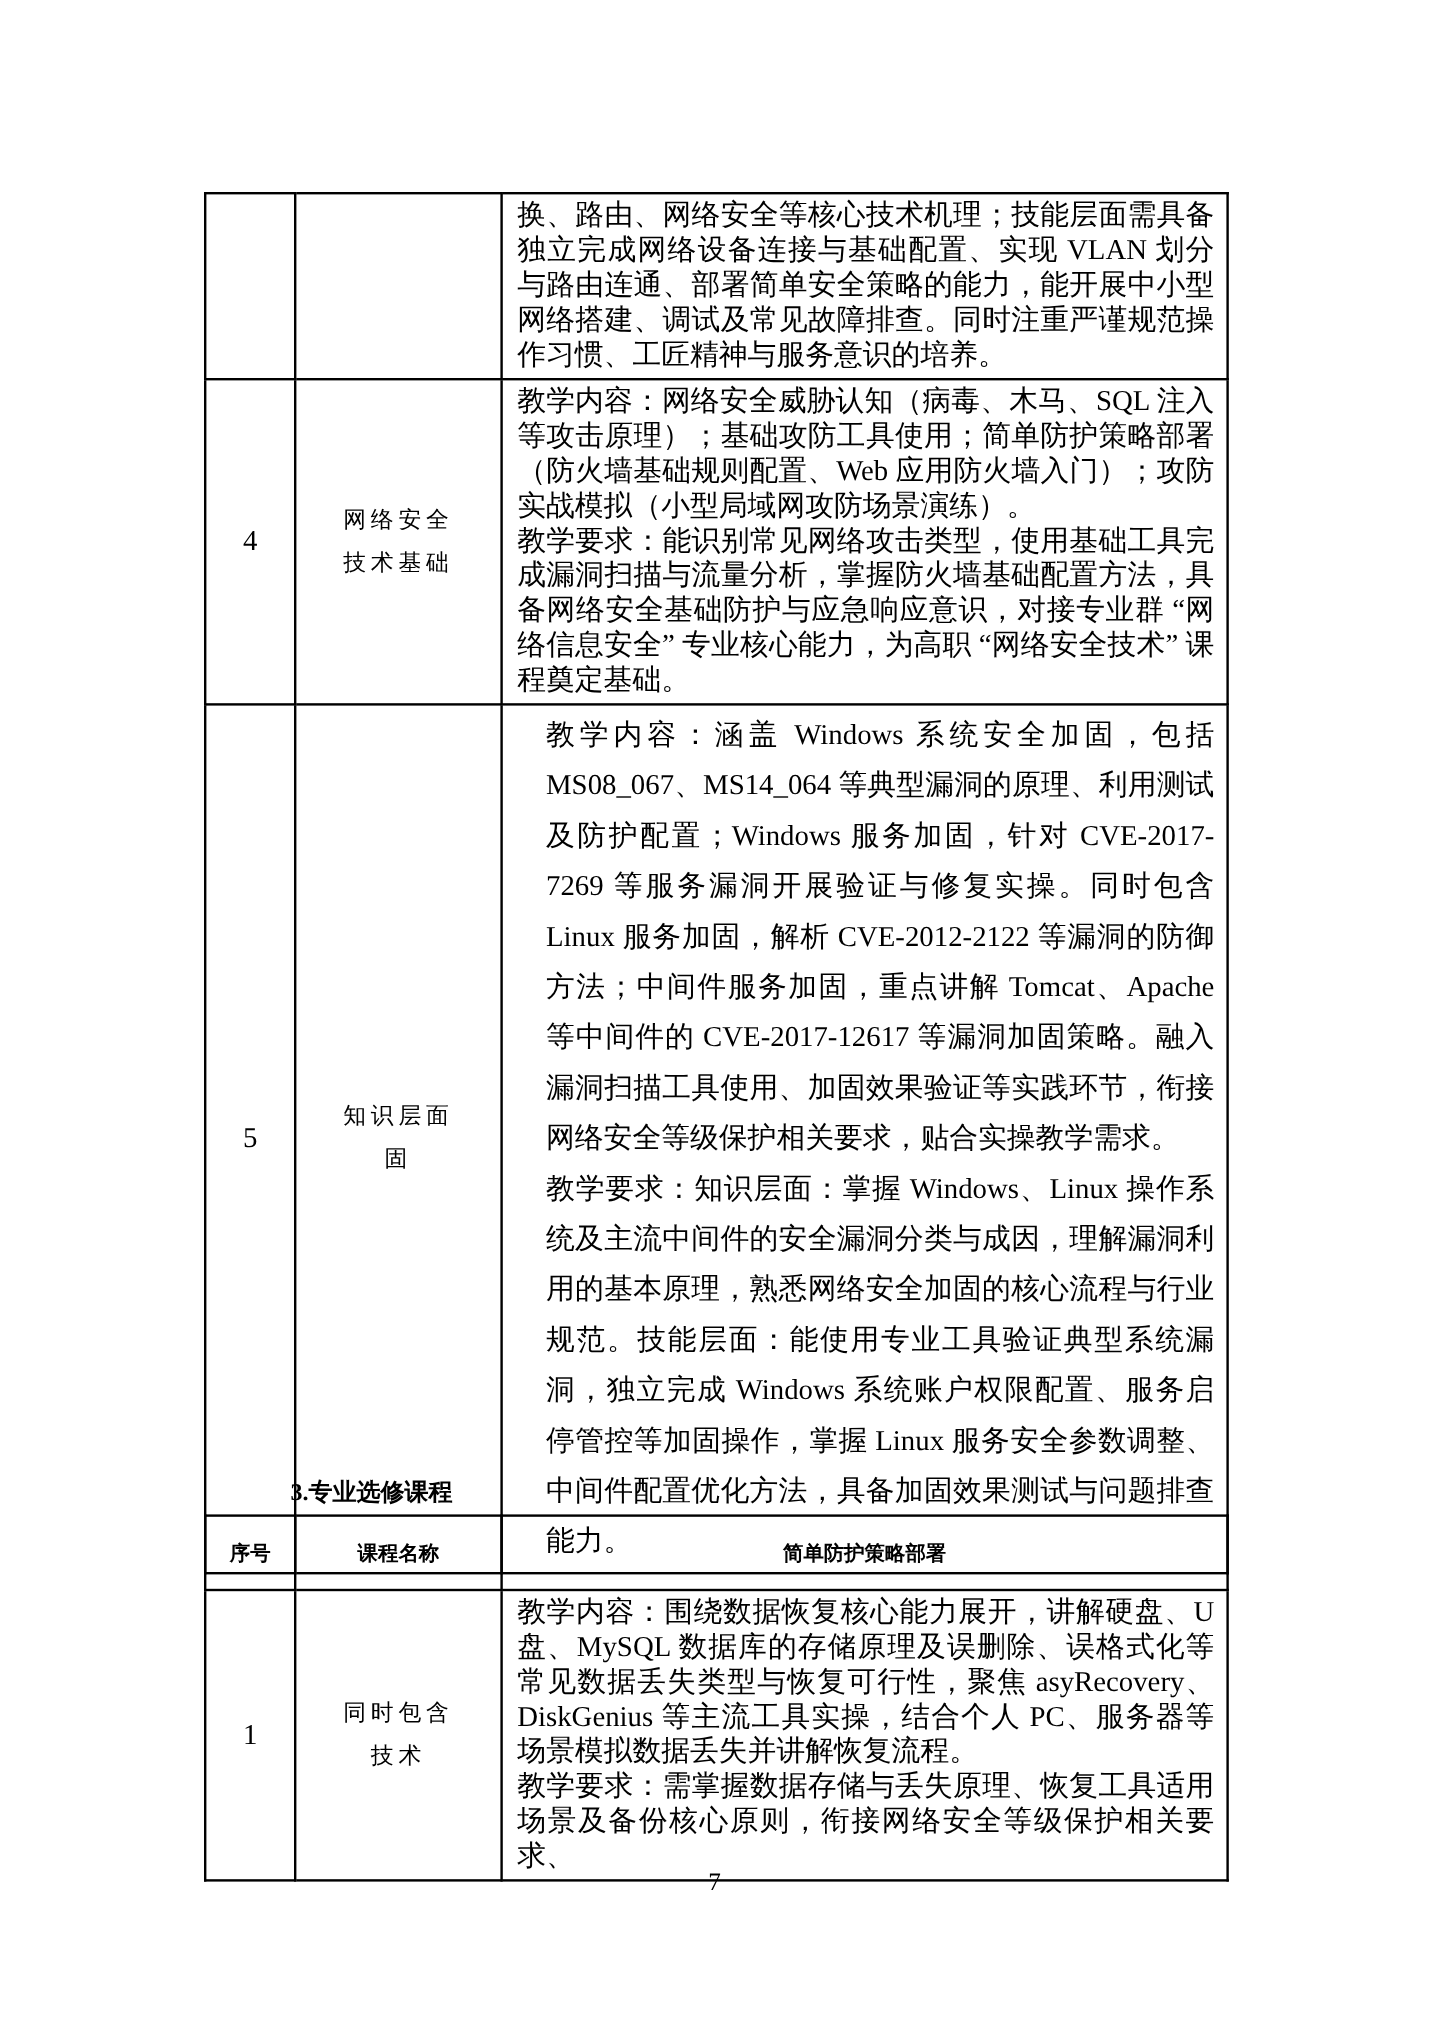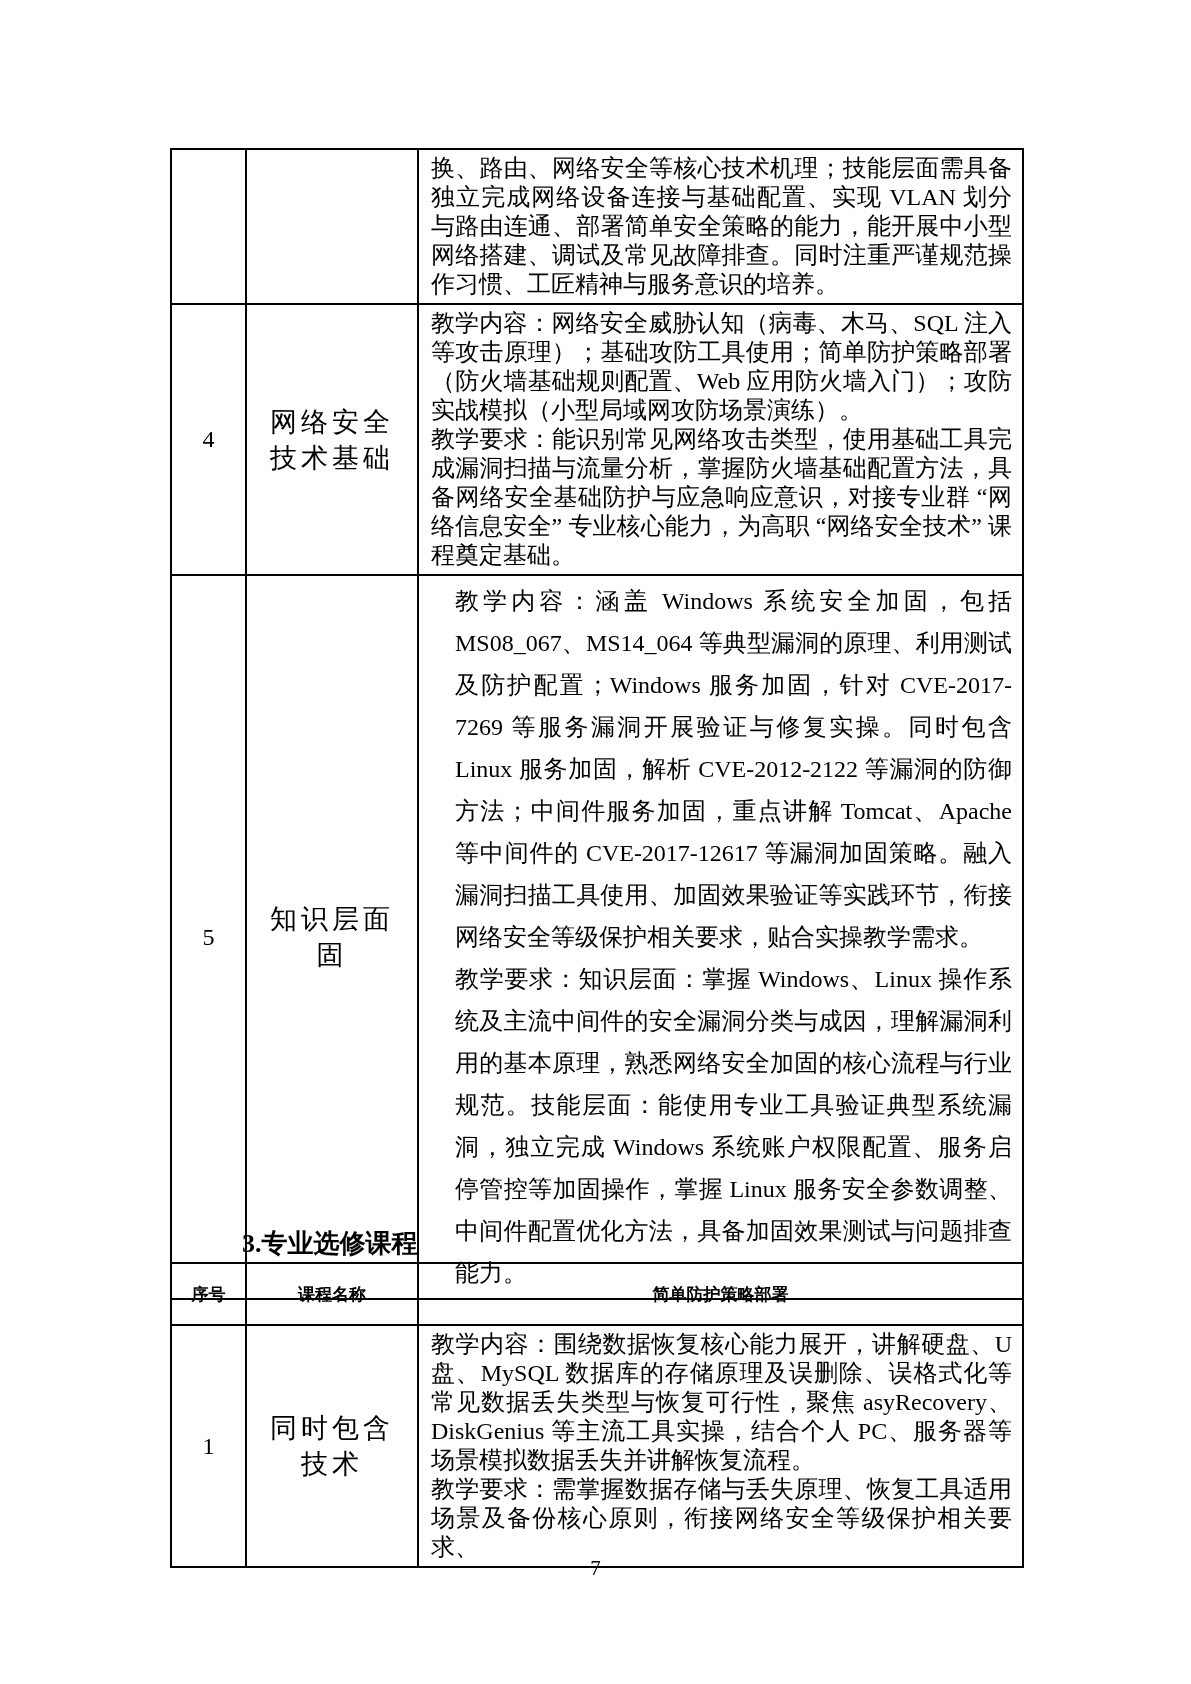--- a/index.html
+++ b/index.html
@@ -15,35 +15,35 @@
     font-family: "Liberation Serif", "DejaVu Serif", serif;
     color: #000000;
   }
   table.doc-table {
     position: absolute;
     left: 170px;
     width: 852px;
     border-collapse: collapse;
     table-layout: fixed;
   }
-  table.t1 { top: 148px; }
+  table.t1 { top: 160px; }
   table.t2 { top: 1262px; }
   .doc-table td, .doc-table th {
     border: 2px solid #000000;
     vertical-align: middle;
     font-size: 24px;
   }
   td.seq-cell {
     text-align: center;
     padding: 2px;
   }
   td.course-cell {
     text-align: center;
     padding: 2px 10px;
-    font-size: 27px;
+    font-size: 19px;
     letter-spacing: 4px;
     white-space: pre-line;
     line-height: 36px;
   }
   td.content-cell {
     padding: 4px 10px 4px 12px;
     vertical-align: top;
   }
   td.content-cell p {
     margin: 0;
@@ -58,21 +58,21 @@
     font-weight: bold;
     text-align: center;
     height: 56px;
     font-size: 17px;
     padding: 2px;
   }
   .section-heading {
     position: absolute;
     left: 242px;
     top: 1228px;
-    font-size: 26px;
+    font-size: 20px;
     font-weight: bold;
     line-height: 32px;
   }
   .page-number {
     position: absolute;
     left: 0;
     top: 1556px;
     width: 100%;
     text-align: center;
     font-size: 21px;

